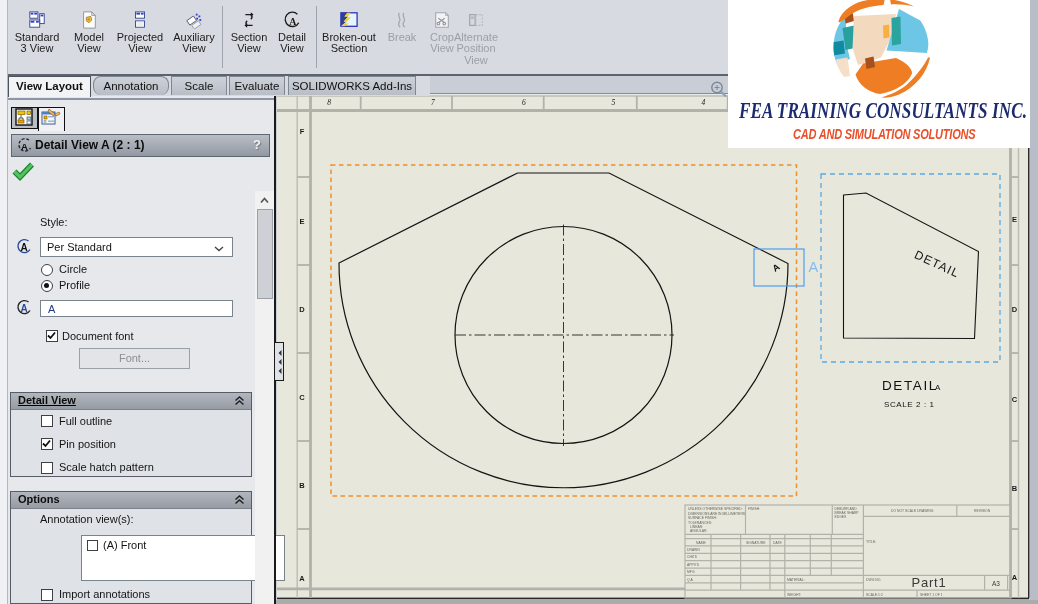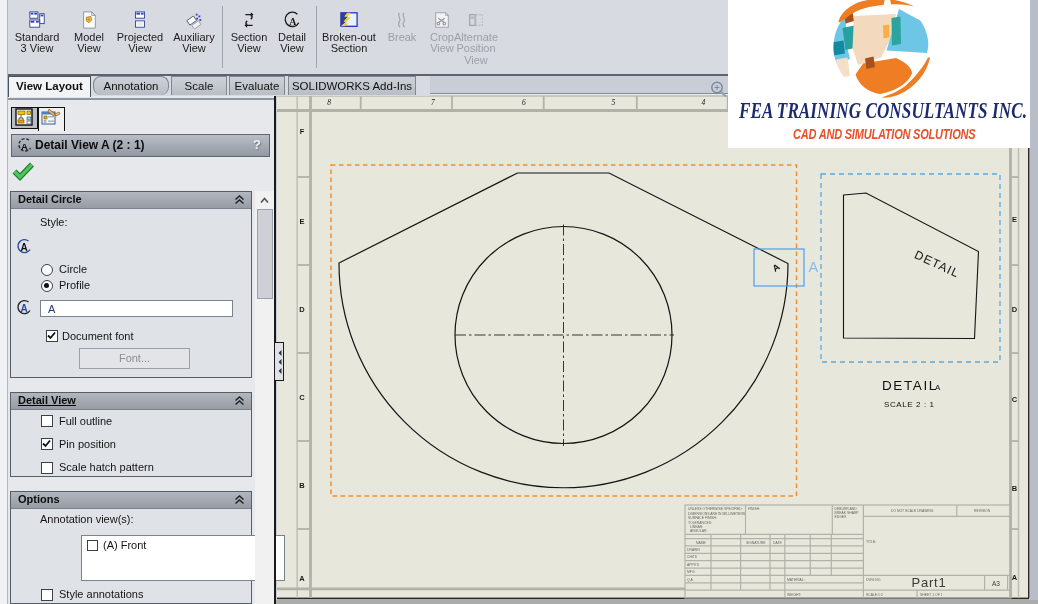--- a/index.html
+++ b/index.html
@@ -357,30 +357,30 @@
         <text x="5" y="12.5" font-size="9.5" font-weight="bold" fill="#111" font-family="Liberation Sans">A</text>
       </svg>
     <span style="margin-left:23px;">Detail View A (2 : 1)</span>
     <span style="position:absolute;right:8px;top:0;color:#f2f3f5;text-shadow:1px 1px 1px #707880;font-size:13px;">?</span>
   </div>
   <svg width="22" height="20" viewBox="0 0 22 20" style="position:absolute;left:12px;top:65px;">
       <path d="M2.5,10.5 L8,16 L20,3.5" fill="none" stroke="#1f7f2f" stroke-width="5.5"></path>
       <path d="M2.5,10.5 L8,16 L20,3.5" fill="none" stroke="#4fc45f" stroke-width="3.2"></path>
     </svg>
 
-  <div class="group" style="top:94.5px;height:187px;">
-    <div class="ghead">Detail Circle<svg class="chev" viewBox="0 0 11 10">
-          <path d="M1.5,4.5 L5.5,1 L9.5,4.5 M1.5,8.5 L5.5,5 L9.5,8.5" fill="none" stroke="#222" stroke-width="1.5"></path>
-        </svg></div>
-  </div>
   <div class="lbl" style="left:40px;top:120px;">Style:</div>
   <svg width="18" height="18" viewBox="0 0 18 18" style="position:absolute;left:15px;top:142px;">
       <path d="M13.5,3 A6.5 6.5 0 1 0 15,11.5" fill="none" stroke="#2a4a9a" stroke-width="1.4"></path>
       <text x="5.5" y="13" font-size="10" font-weight="bold" fill="#111" font-family="Liberation Sans">A</text>
     </svg>
+  <div class="input" style="left:40px;top:140.5px;width:193px;height:20.5px;line-height:19px;padding-left:6px;">Per Standard
+    <svg width="10" height="6" viewBox="0 0 10 6" style="position:absolute;right:8px;top:8px;">
+        <path d="M1,1 L5,4.5 L9,1" fill="none" stroke="#444" stroke-width="1.4"></path>
+      </svg>
+  </div>
   <div class="radio" style="left:41px;top:167.5px;"></div>
   <div class="lbl" style="left:59px;top:167px;">Circle</div>
   <div class="radio" style="left:41px;top:183.5px;">
       <div style="position:absolute;left:2.3px;top:2.3px;width:5px;height:5px;border-radius:50%;background:#111;"></div>
     </div>
   <div class="lbl" style="left:59px;top:183px;">Profile</div>
   <svg width="18" height="18" viewBox="0 0 18 18" style="position:absolute;left:15px;top:203px;">
       <path d="M13.5,3 A6.5 6.5 0 1 0 15,11.5" fill="none" stroke="#222" stroke-width="1.4"></path>
       <text x="5.5" y="13" font-size="10" font-weight="bold" fill="#2a4a9a" font-family="Liberation Sans">A</text>
     </svg>
@@ -413,21 +413,21 @@
     <div class="ghead">Options<svg class="chev" viewBox="0 0 11 10">
           <path d="M1.5,4.5 L5.5,1 L9.5,4.5 M1.5,8.5 L5.5,5 L9.5,8.5" fill="none" stroke="#222" stroke-width="1.5"></path>
         </svg></div>
   </div>
   <div class="lbl" style="left:40px;top:417px;">Annotation view(s):</div>
   <div class="input" style="left:41px;top:438.5px;width:204px;height:46px;margin-left:40px;">
     <div class="cb" style="left:5px;top:4px;width:11px;height:11px;"></div>
     <div class="lbl" style="left:21px;top:3px;">(A) Front</div>
   </div>
   <div class="cb" style="left:41px;top:492.5px;"></div>
-  <div class="lbl" style="left:59px;top:492px;">Style annotations</div>
+  <div class="lbl" style="left:59px;top:492px;">Import annotations</div>
 
   <div id="sbar" class="abs" style="top:95px;left:255px;height:413px;">
     <svg width="9" height="7" viewBox="0 0 9 7" style="position:absolute;left:5px;top:6px;">
         <path d="M1,5.5 L4.5,1.5 L8,5.5" fill="none" stroke="#555" stroke-width="1.7"></path>
       </svg>
   </div>
   <div id="sthumb" class="abs" style="top:113px;"></div>
 </div>
 <div id="panelborder" class="abs"></div>
 <div id="splittab" class="abs">

